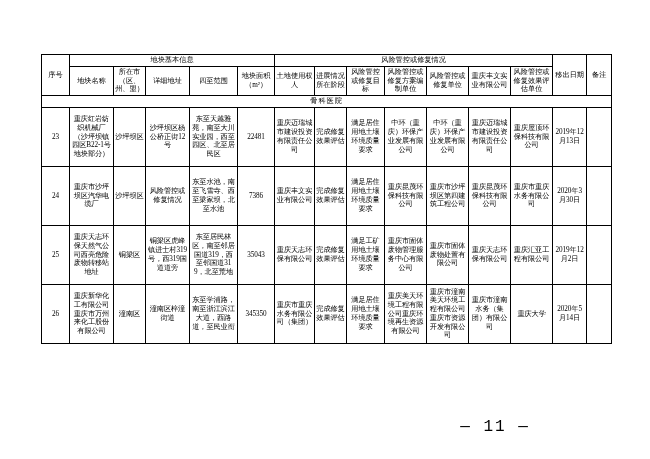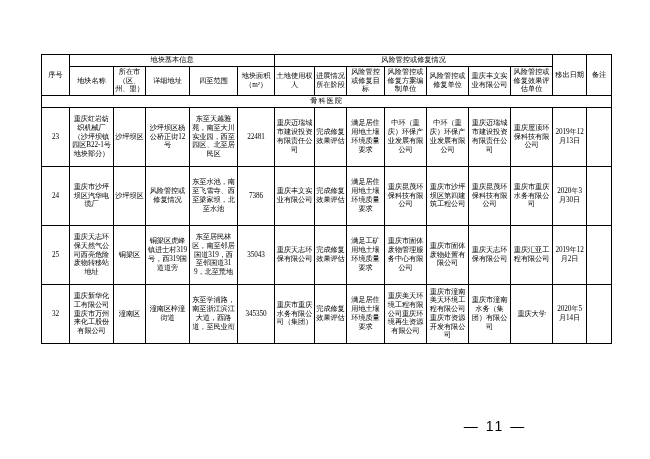--- a/index.html
+++ b/index.html
@@ -60,22 +60,22 @@
   .cell-tight {
     font-size: 7.1px;
     letter-spacing: -0.1px;
   }
   .pagenum {
     position: absolute;
     left: 0;
     top: 418px;
     width: 650px;
     text-align: center;
-    font-size: 14px;
-    font-family: Liberation Sans, sans-serif;
+    font-size: 16px;
+    font-family: Liberation Mono, monospace;
   }
   .pagenum span {
     display: inline-block;
     margin-left: 340px;
     letter-spacing: 2px;
   }
 </style>
 </head>
 <body>
 
@@ -174,21 +174,21 @@
         <td class="cell-tight">满足工矿用地土壤环境质量要求</td>
         <td class="cell-tight">重庆市固体废物管理服务中心有限公司</td>
         <td class="cell-tight">重庆市固体废物处置有限公司</td>
         <td class="cell-tight">重庆天志环保有限公司</td>
         <td class="cell-tight">重庆汇亚工程有限公司</td>
         <td class="cell-tight">2019年12月2日</td>
         <td class="cell-tight"></td>
       </tr>
 
       <tr class="body-row">
-        <td class="seq">32</td>
+        <td class="seq">26</td>
         <td class="cell-tight">重庆新华化工有限公司重庆市万州来化工股份有限公司</td>
         <td class="cell-tight">潼南区</td>
         <td class="cell-tight">潼南区梓潼街道</td>
         <td class="cell-tight">东至学浦路，南至浙江滨江大道，西路道，至民业衔</td>
         <td class="cell-tight">345350</td>
         <td class="cell-tight">重庆市重庆水务有限公司（集团）</td>
         <td class="cell-tight">完成修复效果评估</td>
         <td class="cell-tight">满足居住用地土壤环境质量要求</td>
         <td class="cell-tight">重庆美天环境工程有限公司重庆环境再生资源有限公司</td>
         <td class="cell-tight">重庆市潼南美天环境工程有限公司重庆市资源开发有限公司</td>

